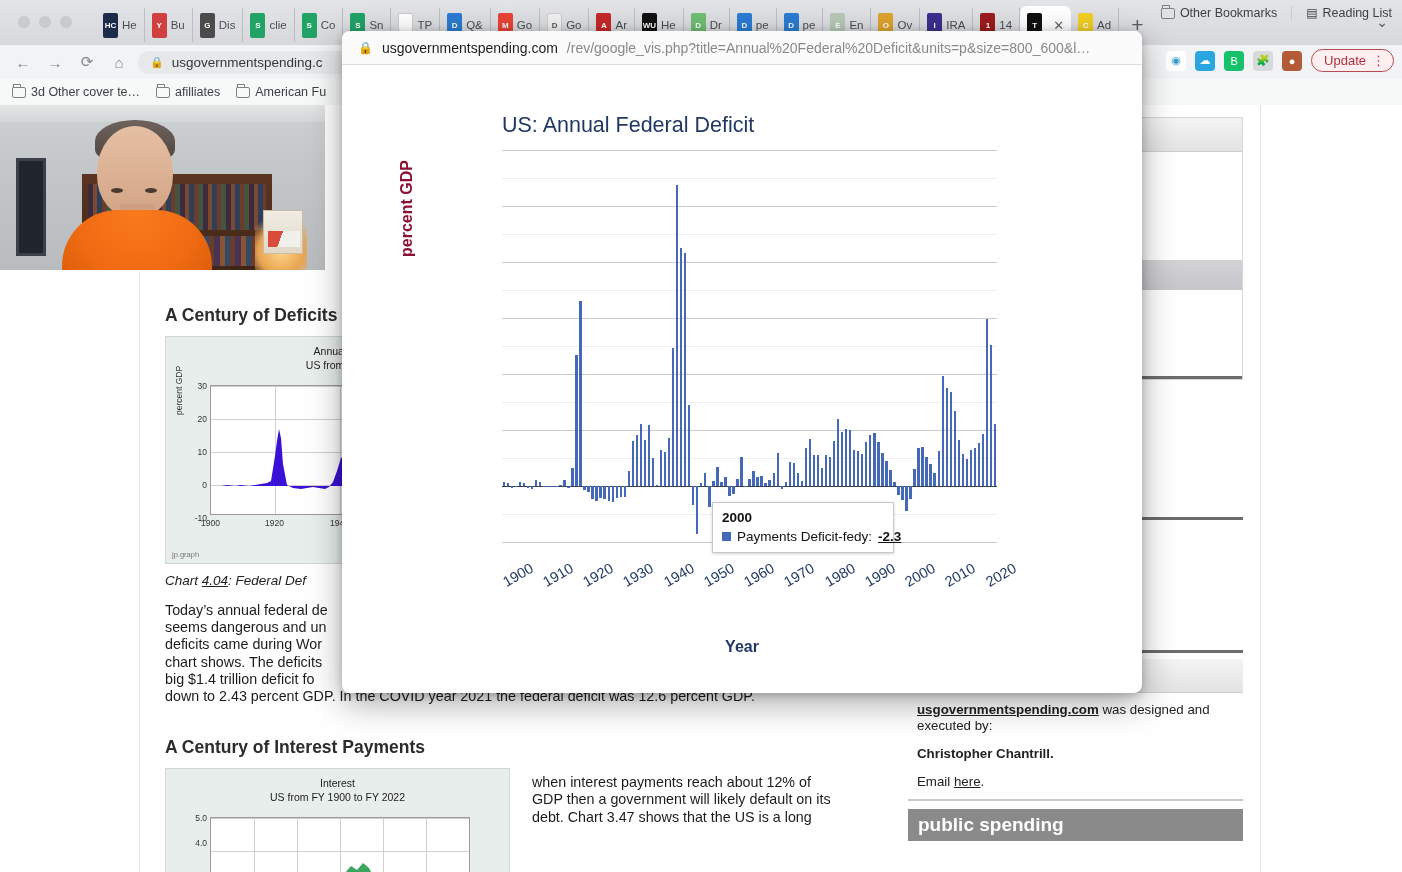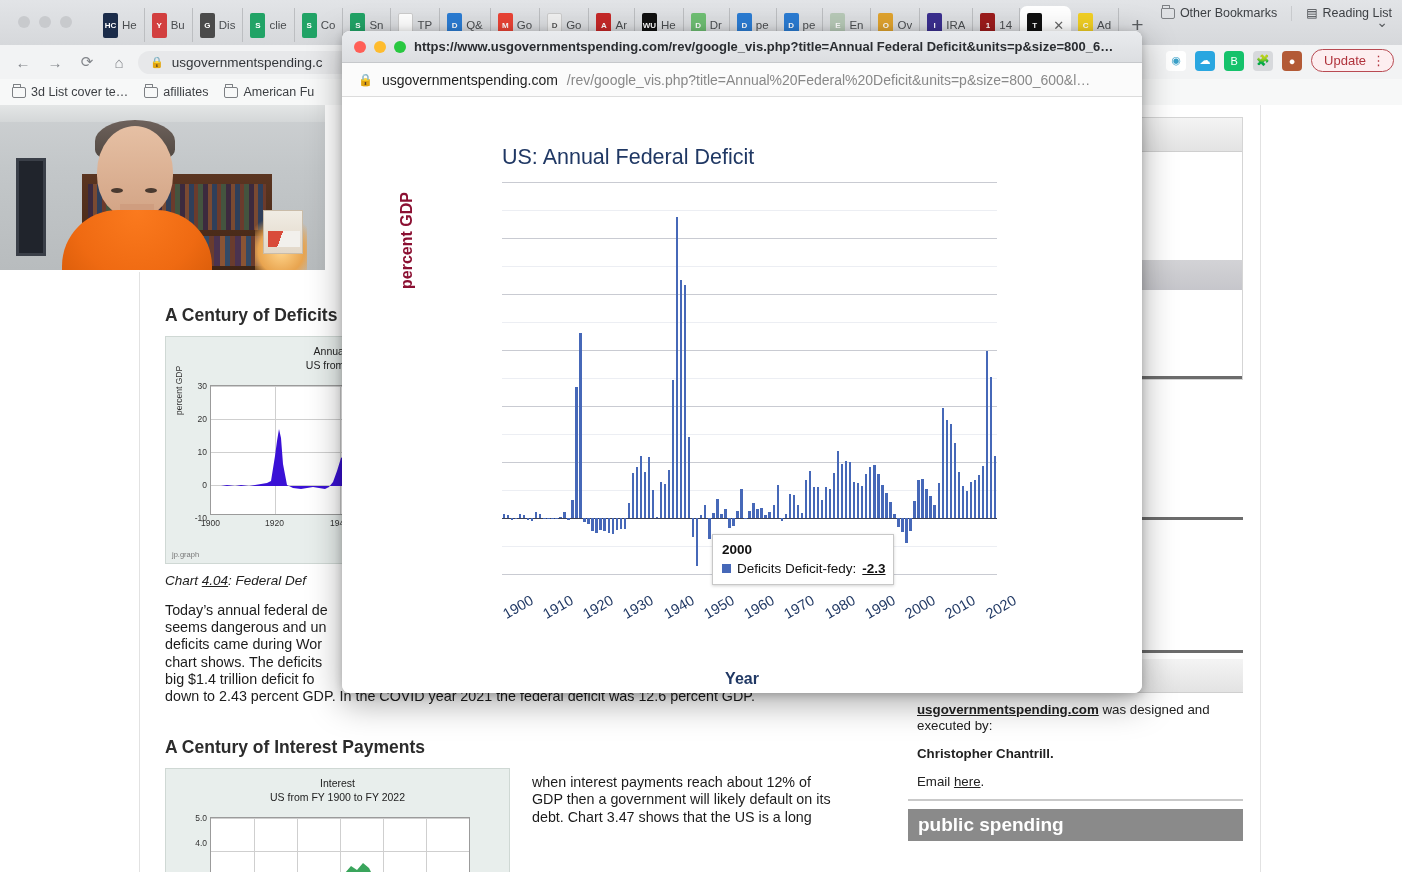--- a/index.html
+++ b/index.html
@@ -445,21 +445,21 @@
           <div class="update-btn">
             <span>Update</span>
             <span>⋮</span>
           </div>
         </div>
   </div>
 
   <div class="bookmarks" id="bm-container">
         <div class="bm">
           <span class="folder-ic"></span>
-          <span>3d List cover te…</span>
+          <span>3d Other cover te…</span>
         </div>
         <div class="bm">
           <span class="folder-ic"></span>
           <span>afilliates</span>
         </div>
         <div class="bm">
           <span class="folder-ic"></span>
           <span>American Fu</span>
         </div>
       </div>
@@ -470,28 +470,20 @@
     </div>
     <div class="bm-sep"></div>
     <div class="bm">
       <span style="font-size:12px">▤</span>
       <span>Reading List</span>
     </div>
   </div>
 </div>
 
 <div class="popup">
-  <div class="popup-title">
-    <div class="pt-lights">
-      <i style="background:#ff5f57"></i>
-      <i style="background:#febc2e"></i>
-      <i style="background:#28c840"></i>
-    </div>
-    <div class="pt-text">https://www.usgovernmentspending.com/rev/google_vis.php?title=Annual Federal Deficit&amp;units=p&amp;size=800_6…</div>
-  </div>
 
   <div class="popup-omni">
     <span style="font-size:12px;color:#444;">🔒</span>
     <span class="dom">usgovernmentspending.com</span>
         <span>/rev/google_vis.php?title=Annual%20Federal%20Deficit&amp;units=p&amp;size=800_600&amp;l…</span>
   </div>
 
   <div class="popup-body">
     <div class="chart">
       <div class="chart-title">US: Annual Federal Deficit</div>
@@ -652,21 +644,21 @@
             <div class="xtick" style="left: 400.049px; top: 426px;">2000</div>
             <div class="xtick" style="left: 440.293px; top: 426px;">2010</div>
             <div class="xtick" style="left: 480.537px; top: 426px;">2020</div>
           </div>
     </div>
 
     <div class="tooltip">
       <div class="tt-year">2000</div>
       <div class="tt-row">
         <span class="tt-swatch"></span>
-        <span>Deficits Deficit-fedy:</span>
+        <span>Payments Deficit-fedy:</span>
         <span class="tt-val">-2.3</span>
       </div>
     </div>
 
   </div>
 </div>
 
 </div>
 
 </body></html>

